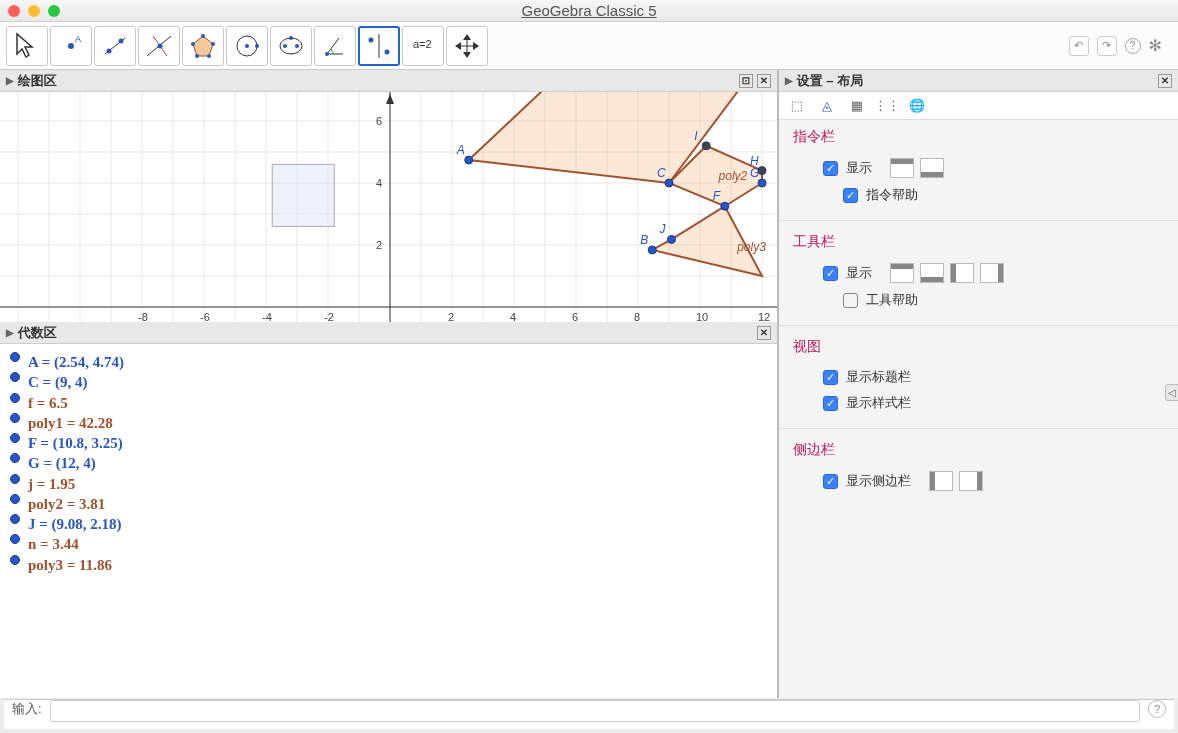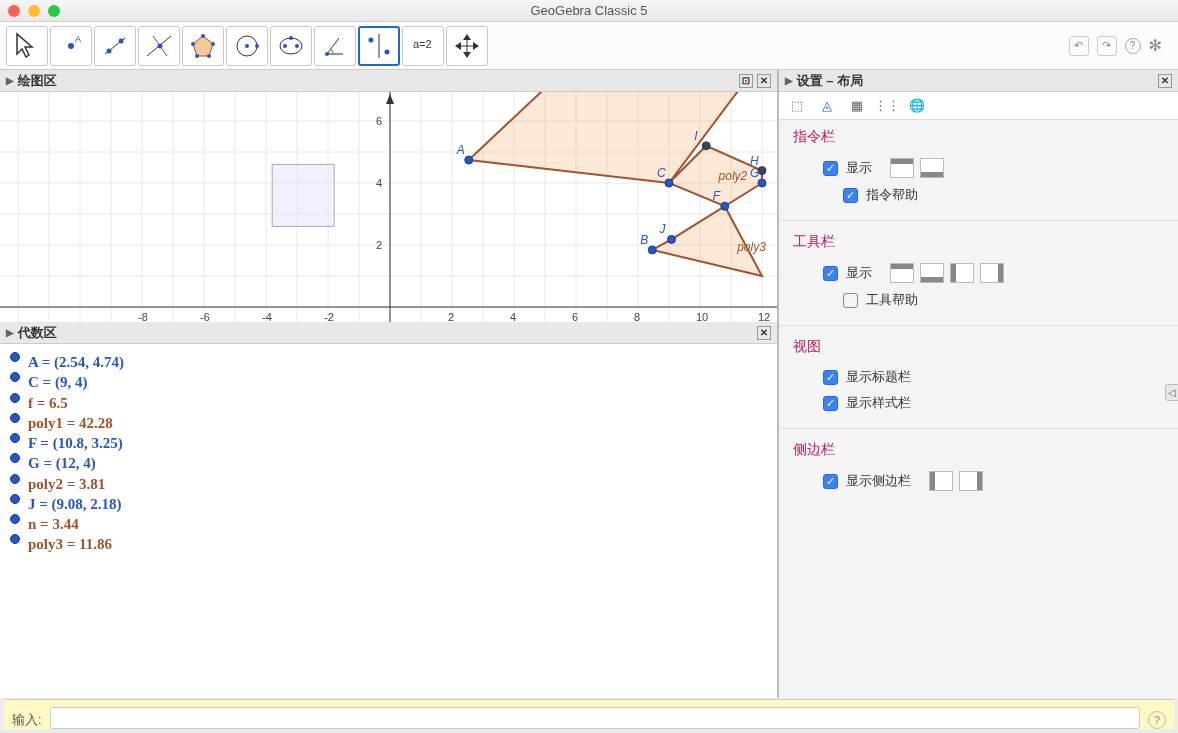--- a/index.html
+++ b/index.html
@@ -1,21 +1,21 @@
 <!DOCTYPE html>
 <html><head>
 <meta charset="utf-8">
 <style>
 * { box-sizing: border-box; margin: 0; padding: 0; }
 body { font-family: -apple-system, "Helvetica Neue", Arial, sans-serif; font-size: 13px; background: #ececec; width: 1178px; height: 733px; overflow: hidden; color: #333; }
 .titlebar { height: 22px; background: linear-gradient(#f6f6f6,#e8e8e8); border-bottom: 1px solid #d0d0d0; display: flex; align-items: center; padding: 0 8px; position: relative; }
 .traffic { display: flex; gap: 8px; }
 .dot { width: 12px; height: 12px; border-radius: 50%; }
 .dot.r { background: #ff5f57; } .dot.y { background: #febc2e; } .dot.g { background: #28c840; }
-.title { position: absolute; left: 50%; transform: translateX(-50%); color: #555; font-size: 13px; }
+.title { position: absolute; left: 50%; transform: translateX(-50%); color: #555; font-size: 15px; text-decoration: underline; }
 .toolbar { height: 48px; background: #fcfcfc; border-bottom: 1px solid #ccc; display: flex; align-items: center; padding: 0 6px; gap: 2px; }
 .toolbtn { width: 42px; height: 40px; border: 1px solid #c8c8c8; background: #fff; border-radius: 3px; display: flex; align-items: center; justify-content: center; cursor: pointer; position: relative; }
 .toolbtn.sel { border: 2px solid #2266cc; }
 .toolbtn svg { width: 32px; height: 32px; }
 .toolbar-spacer { flex: 1; }
 .toolbar-right { display: flex; gap: 8px; align-items: center; padding-right: 10px; }
 .iconbtn { width: 20px; height: 20px; display: flex; align-items: center; justify-content: center; color: #888; cursor: pointer; border: 1px solid #ccc; border-radius: 3px; font-size: 11px; }
 .main { display: flex; height: 628px; }
 .left-col { width: 778px; display: flex; flex-direction: column; border-right: 1px solid #bbb; }
 .panel-head { height: 22px; background: #e8e8e8; border-bottom: 1px solid #ccc; display: flex; align-items: center; padding: 0 6px; font-size: 13px; color: #333; font-weight: bold; }
@@ -34,21 +34,21 @@
 .style-row { height: 28px; background: #fff; border-bottom: 1px solid #ddd; display: flex; align-items: center; padding: 0 8px; gap: 10px; }
 .style-ic { width: 20px; height: 20px; display: flex; align-items: center; justify-content: center; color: #666; }
 .section { padding: 8px 14px; }
 .section-title { font-size: 14px; color: #be185d; margin-bottom: 8px; }
 .setting-row { display: flex; align-items: center; padding: 4px 0 4px 30px; gap: 8px; }
 .cb { width: 15px; height: 15px; border: 1px solid #888; border-radius: 3px; display: flex; align-items: center; justify-content: center; font-size: 11px; color: #fff; cursor: pointer; }
 .cb.on { background: #3b82f6; border-color: #2563eb; }
 .pos-btn { width: 24px; height: 20px; border: 1px solid #bbb; background: #fff; display: inline-flex; cursor: pointer; }
 .pb-row { display: flex; gap: 6px; margin-left: 10px; }
 .divider { height: 1px; background: #ddd; margin: 4px 0; }
-.input-bar { height: 30px; background: #fef9c3; border-top: 1px solid #ccc; display: flex; align-items: flex-end; padding: 0 8px; gap: 8px; position: absolute; bottom: 4px; left: 4px; right: 4px; }
+.input-bar { height: 30px; background: #ffffff; border-top: 1px solid #ccc; display: flex; align-items: flex-start; padding: 0 8px; gap: 8px; position: absolute; bottom: 4px; left: 4px; right: 4px; }
 .input-label { color: #555; font-size: 13px; }
 .input-field { flex: 1; height: 22px; border: 1px solid #ccc; border-radius: 3px; background: #fff; padding: 0 6px; font-size: 13px; }
 .help-ic { width: 18px; height: 18px; border: 1px solid #bbb; border-radius: 50%; display: flex; align-items: center; justify-content: center; font-size: 11px; color: #888; cursor: pointer; }
 </style>
 </head>
 <body>
 
 <div class="titlebar">
   <div class="traffic">
     <div class="dot r"></div>
@@ -261,20 +261,24 @@
           <div class="alg-line">
             <div class="alg-dot"></div>
             <span class="alg-txt blue">F = (10.8, 3.25)</span>
           </div>
           <div class="alg-line">
             <div class="alg-dot"></div>
             <span class="alg-txt blue">G = (12, 4)</span>
           </div>
           <div class="alg-line">
             <div class="alg-dot"></div>
+            <span class="alg-txt brown">j = 1.95</span>
+          </div>
+          <div class="alg-line">
+            <div class="alg-dot"></div>
             <span class="alg-txt brown">poly2 = 3.81</span>
           </div>
           <div class="alg-line">
             <div class="alg-dot"></div>
             <span class="alg-txt blue">J = (9.08, 2.18)</span>
           </div>
           <div class="alg-line">
             <div class="alg-dot"></div>
             <span class="alg-txt brown">n = 3.44</span>
           </div>

